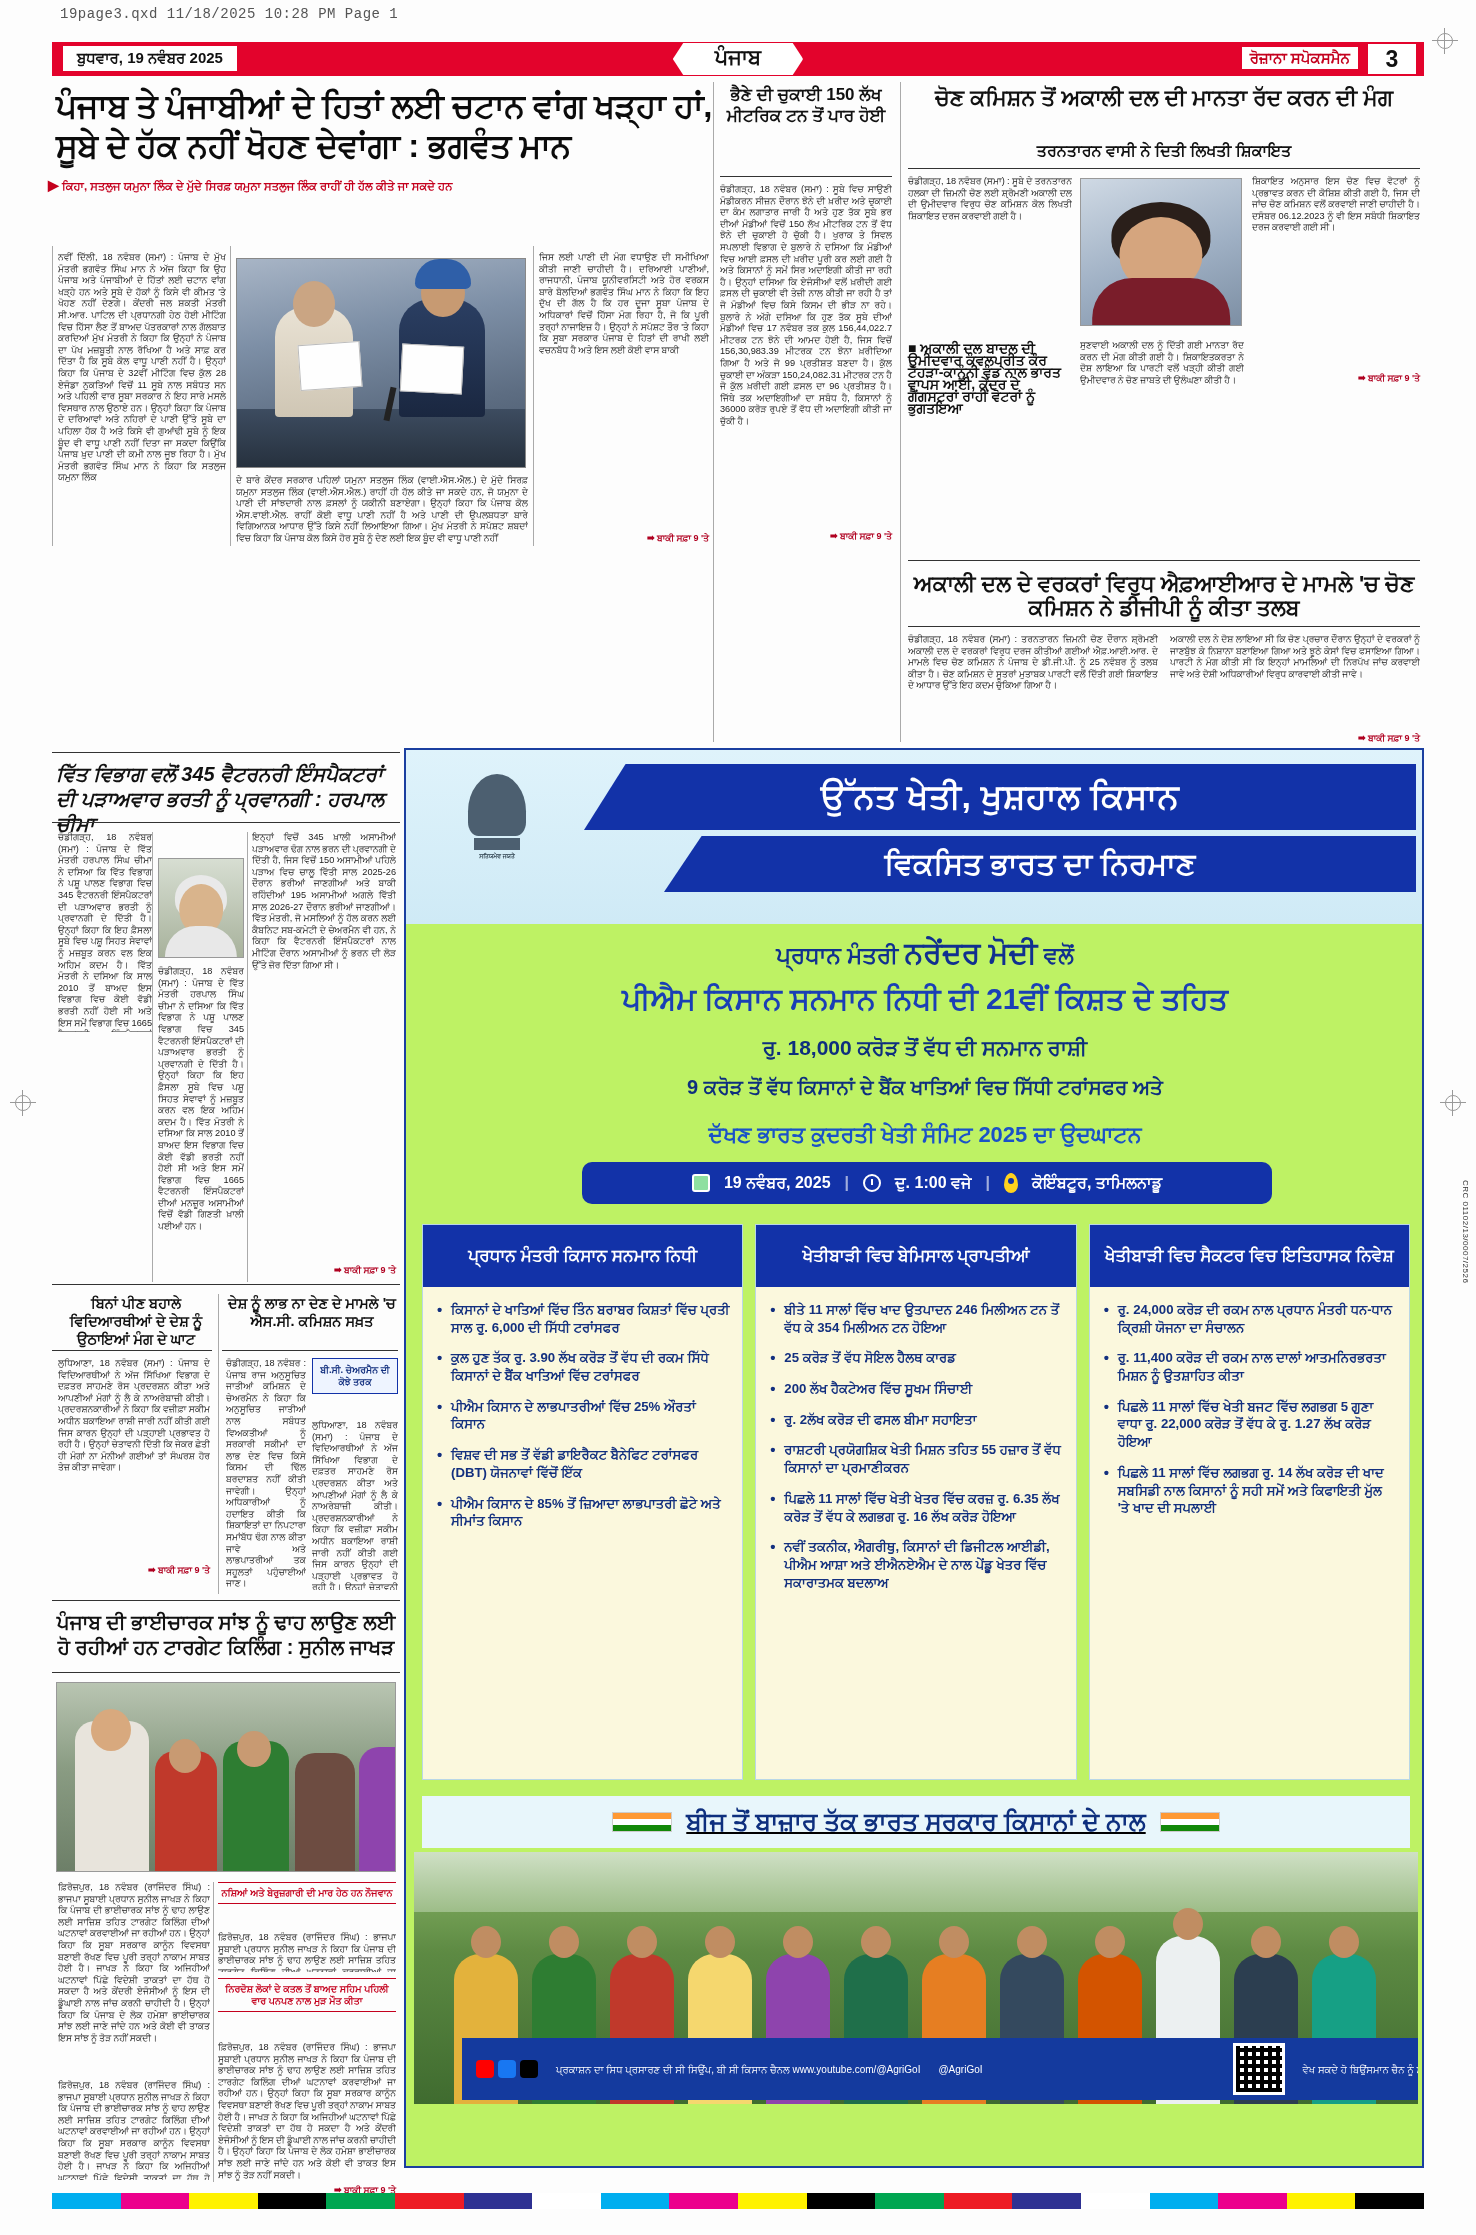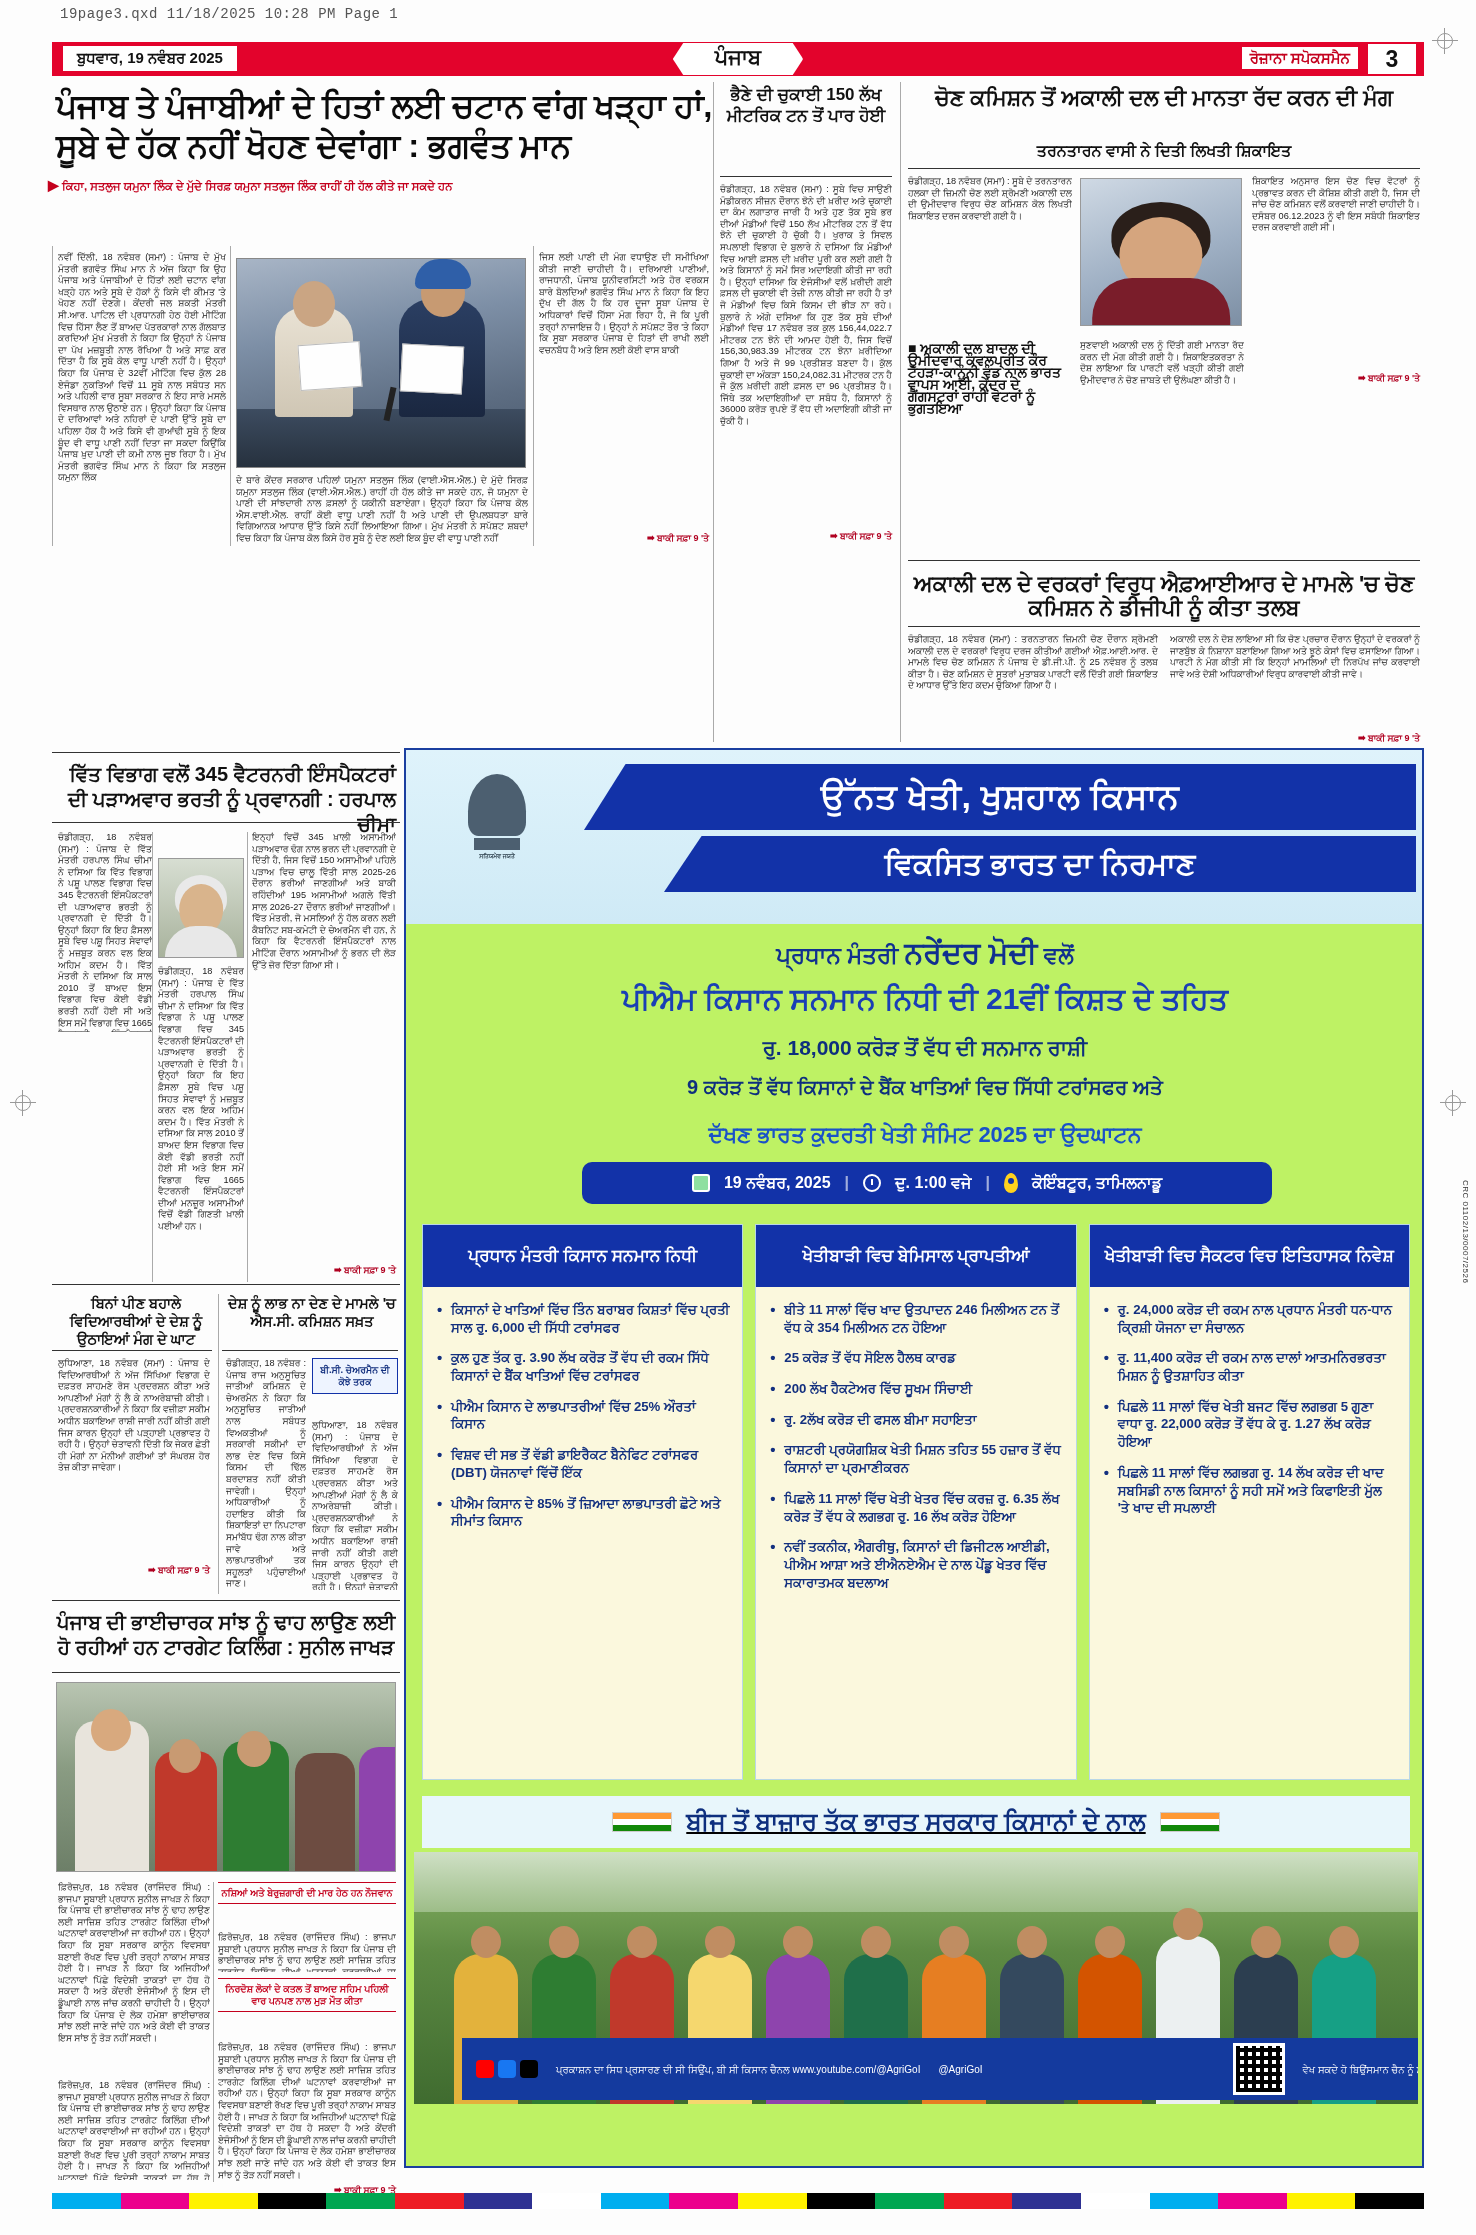--- a/index.html
+++ b/index.html
@@ -359,21 +359,21 @@
   <div class="hrule" style="left:908px;top:560px;width:512px;"></div>
 
   <div style="position:absolute;left:908px;top:572px;width:512px;font-size:22px;font-weight:bold;line-height:24px;color:#111;text-align:center;">ਅਕਾਲੀ ਦਲ ਦੇ ਵਰਕਰਾਂ ਵਿਰੁਧ ਐਫ਼ਆਈਆਰ ਦੇ ਮਾਮਲੇ 'ਚ ਚੋਣ ਕਮਿਸ਼ਨ ਨੇ ਡੀਜੀਪੀ ਨੂੰ ਕੀਤਾ ਤਲਬ</div>
   <div class="hrule" style="left:908px;top:626px;width:512px;"></div>
   <div class="body-text" style="position:absolute;left:908px;top:634px;width:250px;height:100px;overflow:hidden;">ਚੰਡੀਗੜ੍ਹ, 18 ਨਵੰਬਰ (ਸਮਾ) : ਤਰਨਤਾਰਨ ਜ਼ਿਮਨੀ ਚੋਣ ਦੌਰਾਨ ਸ਼੍ਰੋਮਣੀ ਅਕਾਲੀ ਦਲ ਦੇ ਵਰਕਰਾਂ ਵਿਰੁਧ ਦਰਜ ਕੀਤੀਆਂ ਗਈਆਂ ਐਫ਼.ਆਈ.ਆਰ. ਦੇ ਮਾਮਲੇ ਵਿਚ ਚੋਣ ਕਮਿਸ਼ਨ ਨੇ ਪੰਜਾਬ ਦੇ ਡੀ.ਜੀ.ਪੀ. ਨੂੰ 25 ਨਵੰਬਰ ਨੂੰ ਤਲਬ ਕੀਤਾ ਹੈ। ਚੋਣ ਕਮਿਸ਼ਨ ਦੇ ਸੂਤਰਾਂ ਮੁਤਾਬਕ ਪਾਰਟੀ ਵਲੋਂ ਦਿੱਤੀ ਗਈ ਸ਼ਿਕਾਇਤ ਦੇ ਆਧਾਰ ਉੱਤੇ ਇਹ ਕਦਮ ਚੁੱਕਿਆ ਗਿਆ ਹੈ।</div>
   <div class="body-text" style="position:absolute;left:1170px;top:634px;width:250px;height:100px;overflow:hidden;">ਅਕਾਲੀ ਦਲ ਨੇ ਦੋਸ਼ ਲਾਇਆ ਸੀ ਕਿ ਚੋਣ ਪ੍ਰਚਾਰ ਦੌਰਾਨ ਉਨ੍ਹਾਂ ਦੇ ਵਰਕਰਾਂ ਨੂੰ ਜਾਣਬੁੱਝ ਕੇ ਨਿਸ਼ਾਨਾ ਬਣਾਇਆ ਗਿਆ ਅਤੇ ਝੂਠੇ ਕੇਸਾਂ ਵਿਚ ਫਸਾਇਆ ਗਿਆ। ਪਾਰਟੀ ਨੇ ਮੰਗ ਕੀਤੀ ਸੀ ਕਿ ਇਨ੍ਹਾਂ ਮਾਮਲਿਆਂ ਦੀ ਨਿਰਪੱਖ ਜਾਂਚ ਕਰਵਾਈ ਜਾਵੇ ਅਤੇ ਦੋਸ਼ੀ ਅਧਿਕਾਰੀਆਂ ਵਿਰੁਧ ਕਾਰਵਾਈ ਕੀਤੀ ਜਾਵੇ।</div>
   <div class="contlink" style="position:absolute;left:1170px;top:730px;width:250px;">➡ ਬਾਕੀ ਸਫ਼ਾ 9 'ਤੇ</div>
 
   <div class="hrule" style="left:52px;top:752px;width:348px;"></div>
 
-  <div style="position:absolute;left:56px;top:762px;width:340px;font-size:20px;font-weight:bold;line-height:25px;color:#111;text-align:right;">ਵਿੱਤ ਵਿਭਾਗ ਵਲੋਂ 345 ਵੈਟਰਨਰੀ ਇੰਸਪੈਕਟਰਾਂ ਦੀ ਪੜਾਅਵਾਰ ਭਰਤੀ ਨੂੰ ਪ੍ਰਵਾਨਗੀ : ਹਰਪਾਲ ਚੀਮਾ</div>
+  <div style="position:absolute;left:56px;top:762px;width:340px;font-size:20px;font-weight:bold;line-height:25px;color:#111;text-align:left;font-style:italic;">ਵਿੱਤ ਵਿਭਾਗ ਵਲੋਂ 345 ਵੈਟਰਨਰੀ ਇੰਸਪੈਕਟਰਾਂ ਦੀ ਪੜਾਅਵਾਰ ਭਰਤੀ ਨੂੰ ਪ੍ਰਵਾਨਗੀ : ਹਰਪਾਲ ਚੀਮਾ</div>
   <div class="hrule" style="left:52px;top:822px;width:348px;"></div>
 
   <div class="body-text" style="position:absolute;left:58px;top:832px;width:94px;height:200px;overflow:hidden;">ਚੰਡੀਗੜ੍ਹ, 18 ਨਵੰਬਰ (ਸਮਾ) : ਪੰਜਾਬ ਦੇ ਵਿੱਤ ਮੰਤਰੀ ਹਰਪਾਲ ਸਿੰਘ ਚੀਮਾ ਨੇ ਦਸਿਆ ਕਿ ਵਿੱਤ ਵਿਭਾਗ ਨੇ ਪਸ਼ੂ ਪਾਲਣ ਵਿਭਾਗ ਵਿਚ 345 ਵੈਟਰਨਰੀ ਇੰਸਪੈਕਟਰਾਂ ਦੀ ਪੜਾਅਵਾਰ ਭਰਤੀ ਨੂੰ ਪ੍ਰਵਾਨਗੀ ਦੇ ਦਿੱਤੀ ਹੈ। ਉਨ੍ਹਾਂ ਕਿਹਾ ਕਿ ਇਹ ਫ਼ੈਸਲਾ ਸੂਬੇ ਵਿਚ ਪਸ਼ੂ ਸਿਹਤ ਸੇਵਾਵਾਂ ਨੂੰ ਮਜ਼ਬੂਤ ਕਰਨ ਵਲ ਇਕ ਅਹਿਮ ਕਦਮ ਹੈ। ਵਿੱਤ ਮੰਤਰੀ ਨੇ ਦਸਿਆ ਕਿ ਸਾਲ 2010 ਤੋਂ ਬਾਅਦ ਇਸ ਵਿਭਾਗ ਵਿਚ ਕੋਈ ਵੱਡੀ ਭਰਤੀ ਨਹੀਂ ਹੋਈ ਸੀ ਅਤੇ ਇਸ ਸਮੇਂ ਵਿਭਾਗ ਵਿਚ 1665 ਵੈਟਰਨਰੀ ਇੰਸਪੈਕਟਰਾਂ ਦੀਆਂ ਮਨਜ਼ੂਰ ਅਸਾਮੀਆਂ ਵਿਚੋਂ ਵੱਡੀ ਗਿਣਤੀ ਖ਼ਾਲੀ ਪਈਆਂ ਹਨ।</div>
 
   <div class="ph ph-portrait" style="left:158px;top:858px;width:86px;height:100px;background:linear-gradient(#d7ded2,#a8b29c);">
     <div class="hair" style="background:#e9e9e9;"></div>
     <div class="face" style="background:#d9b48c;"></div>
     <div class="body" style="background:#e8e8e8;"></div>
   </div>
 

